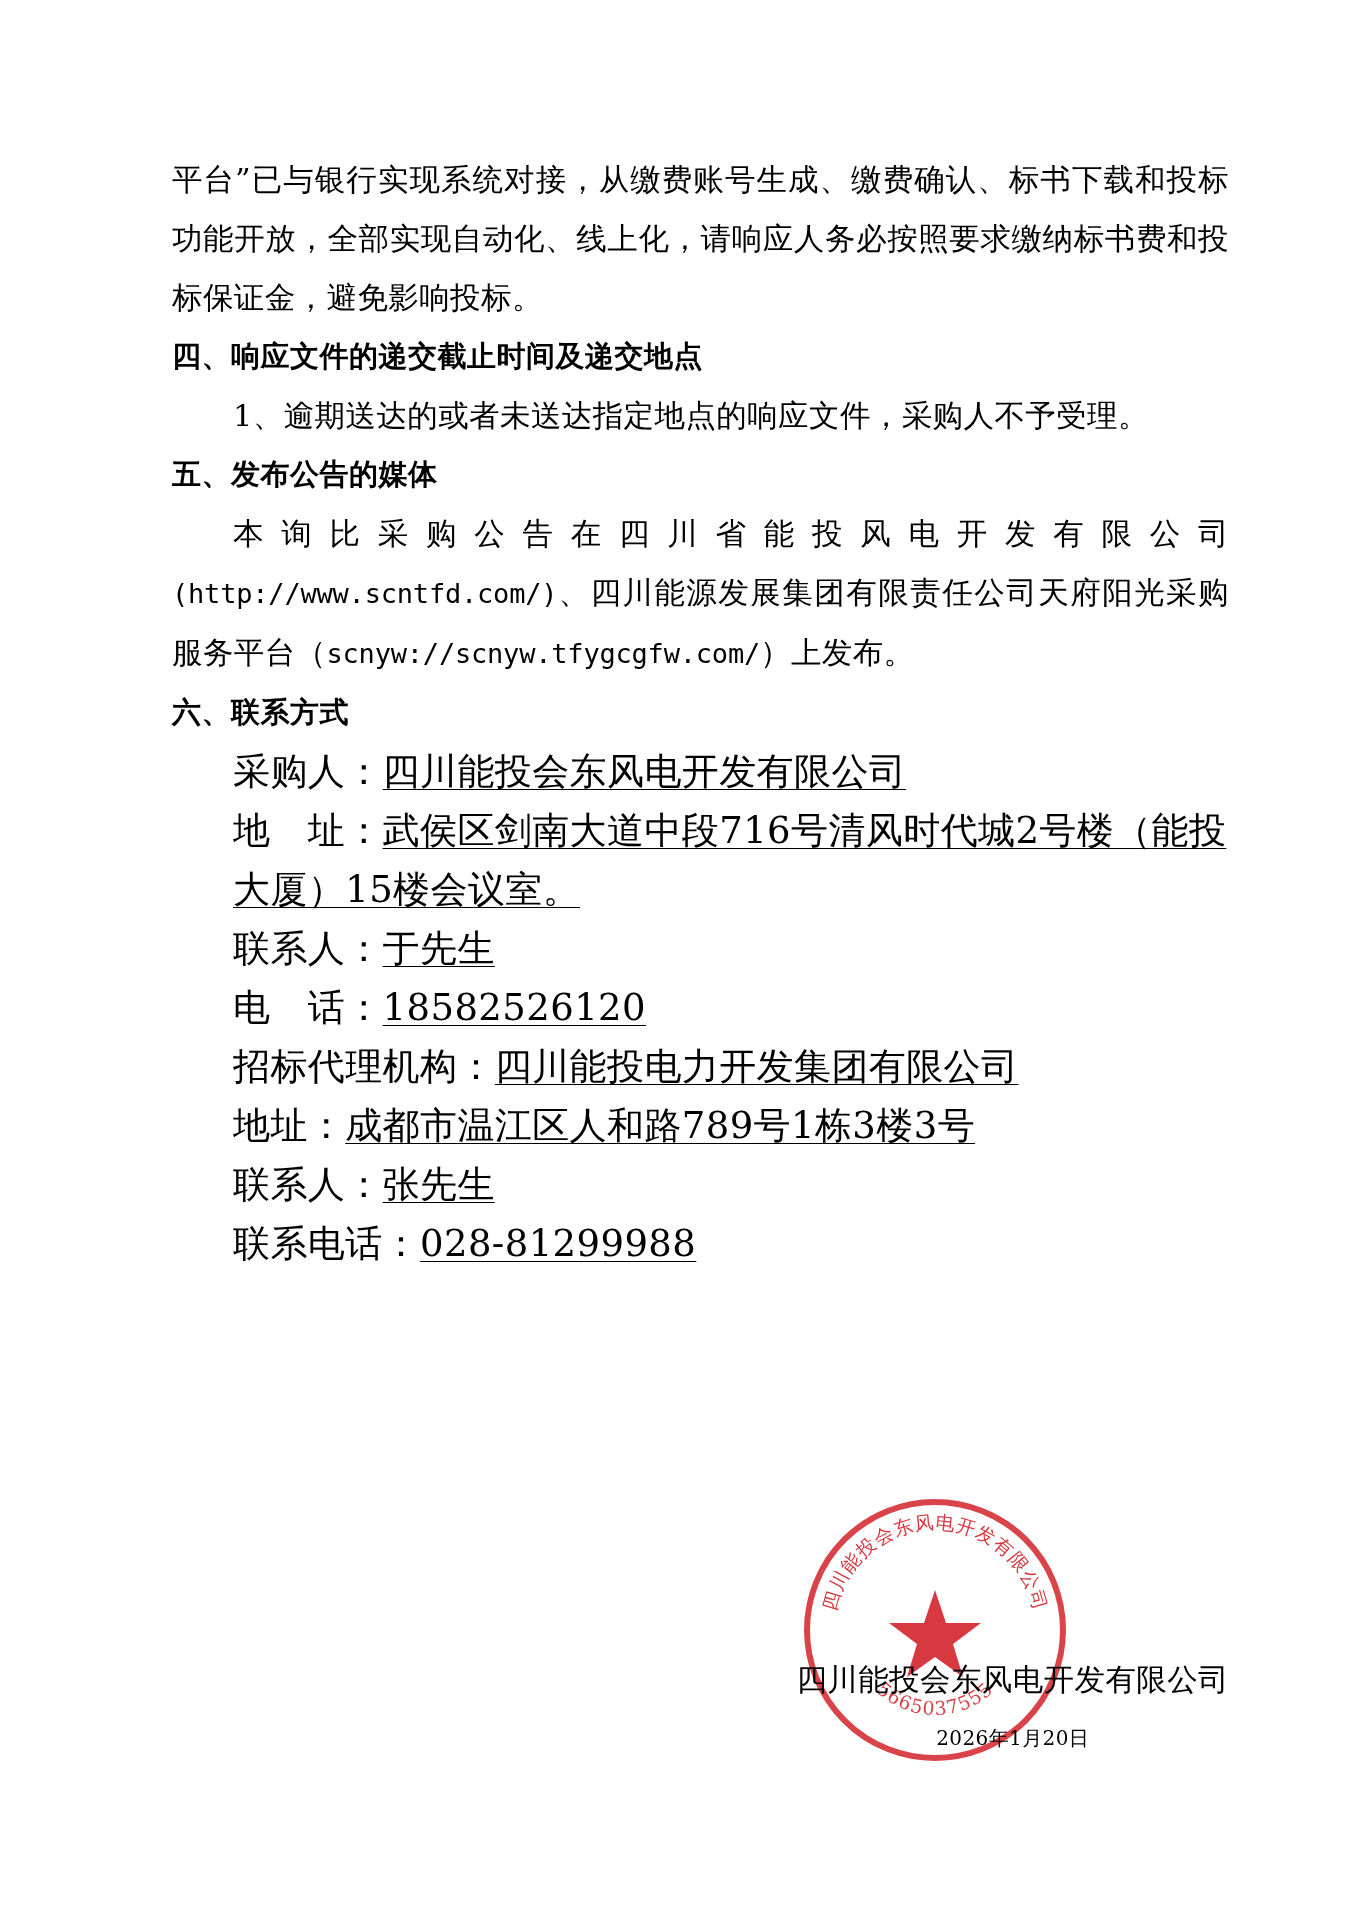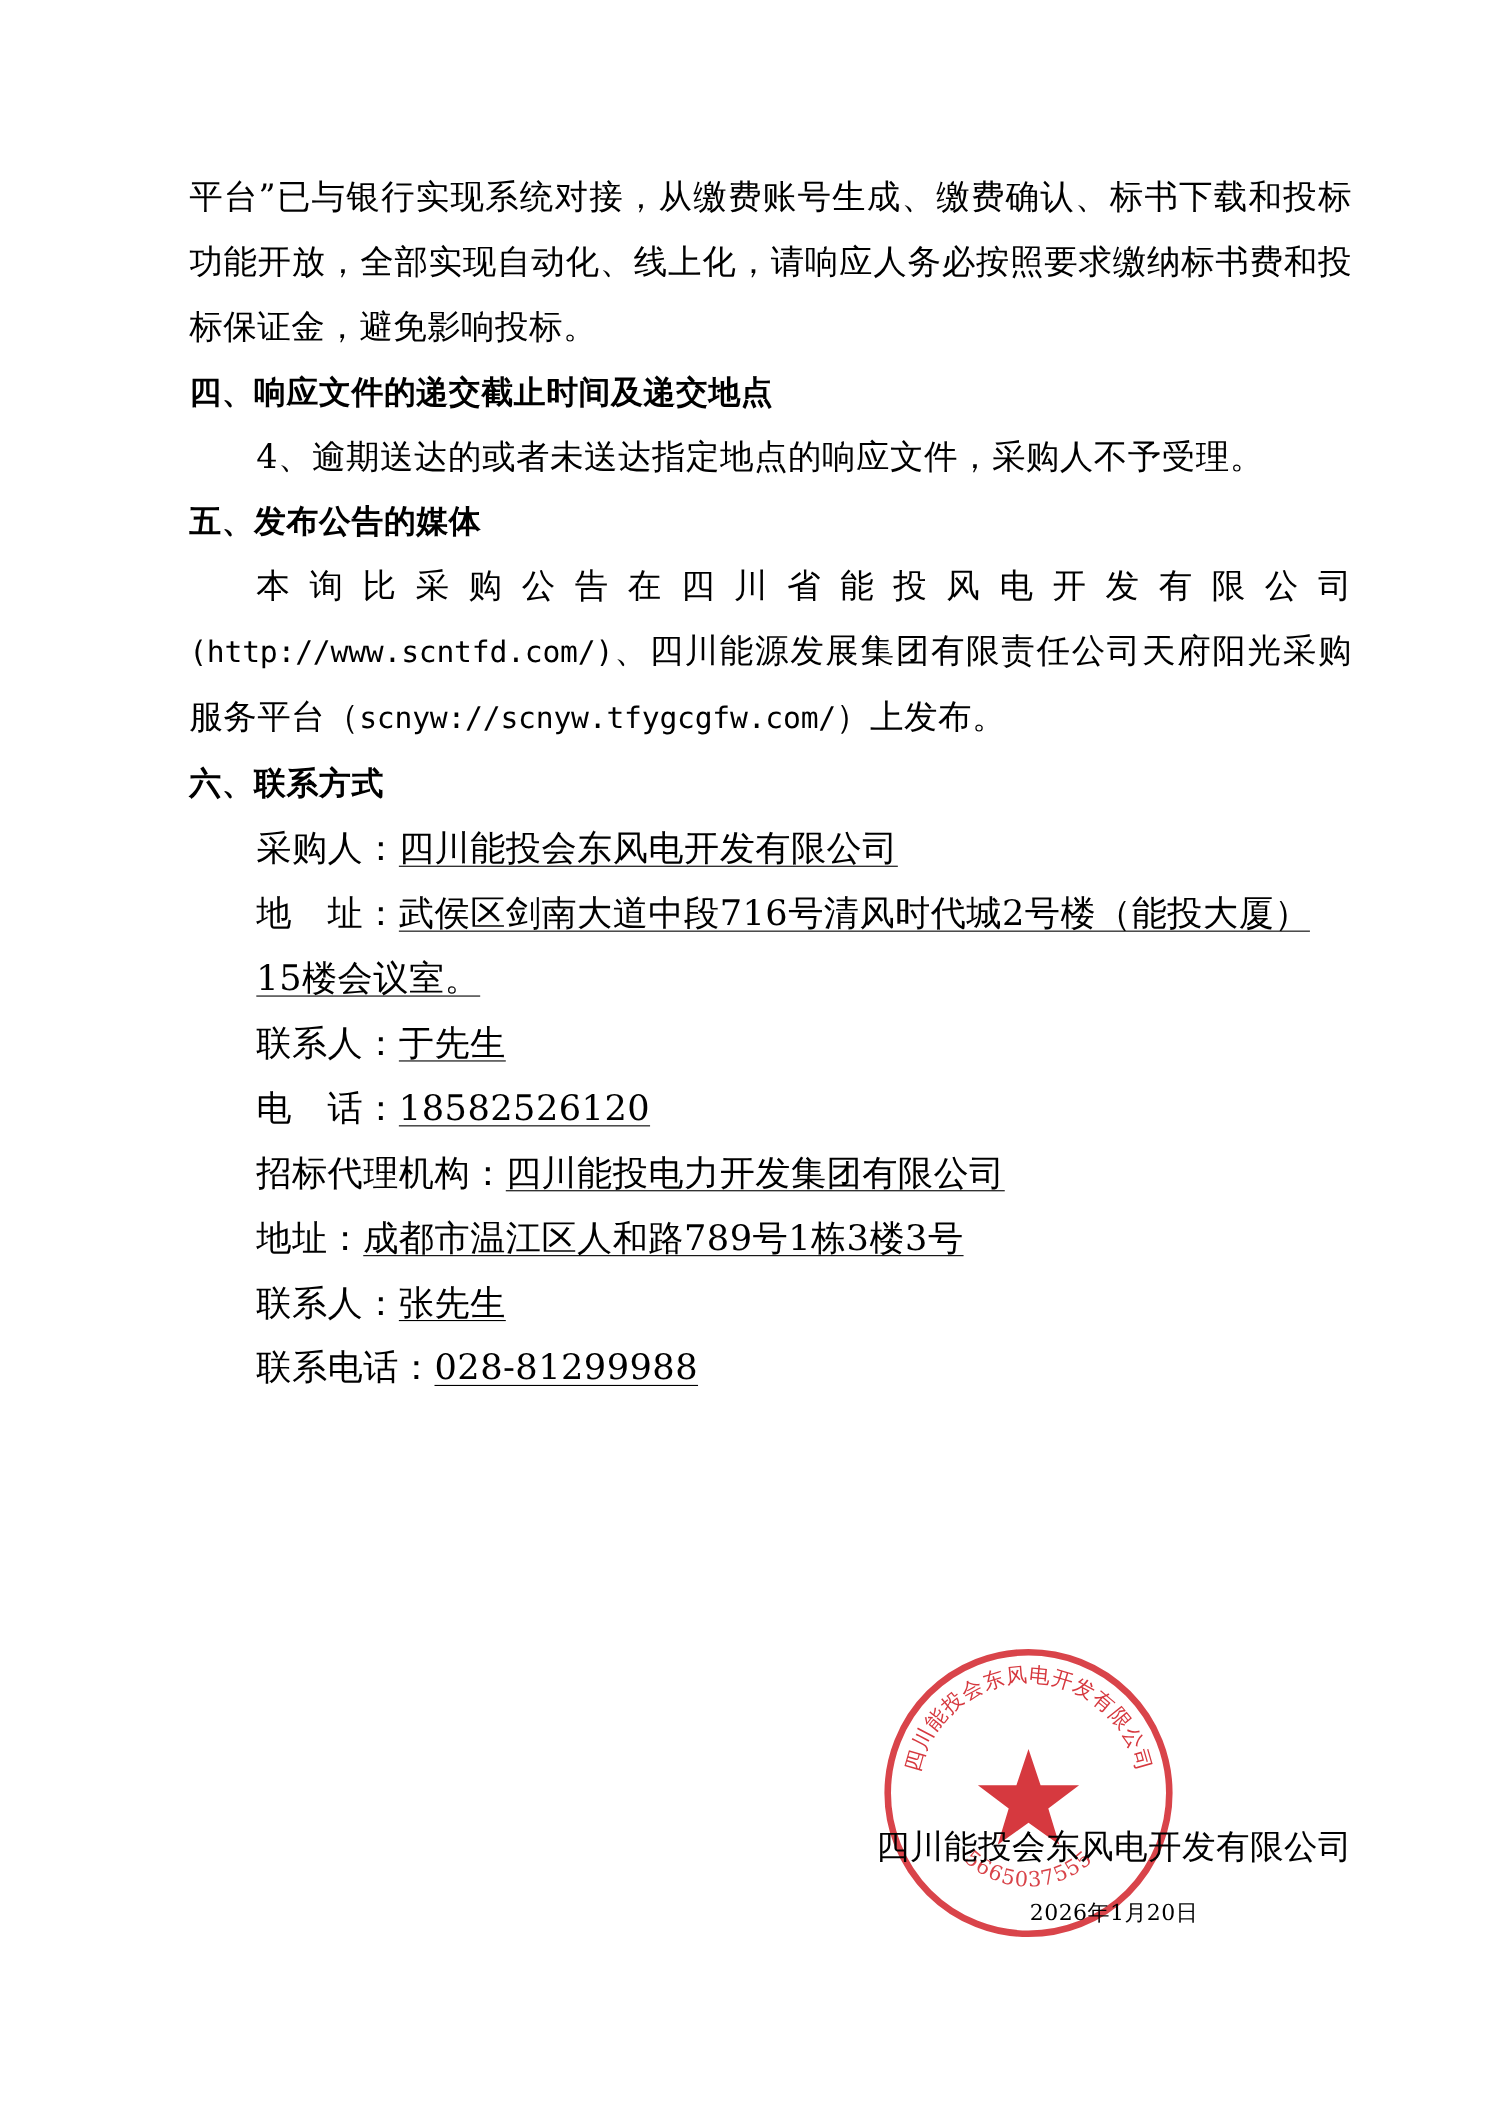--- a/index.html
+++ b/index.html
@@ -46,21 +46,21 @@
     text-decoration: underline;
     text-underline-offset: 5px;
     text-decoration-thickness: 1.2px;
   }
   .mono {
     font-family: "DejaVu Sans Mono", "Liberation Mono", monospace;
     font-size: 27px;
     letter-spacing: -0.2px;
   }
   .contact-line {
-    font-size: 32px;
+    font-size: 37px;
     line-height: 59px;
     margin: 0;
     padding-left: 61px;
     letter-spacing: 0.4px;
   }
   .contact-line .label {
     letter-spacing: 0.4px;
   }
   .sign-block {
     position: absolute;
@@ -98,21 +98,21 @@
 </head>
 <body>
 
 <div class="page">
 
   <p class="para">平台”已与银行实现系统对接，从缴费账号生成、缴费确认、标书下载和投标功能开放，全部实现自动化、线上化，请响应人务必按照要求缴纳标书费和投标保证金，避免影响投标。</p>
 
   <p class="heading">四、响应文件的递交截止时间及递交地点</p>
 
 
-  <p class="para indent">4、逾期送达的或者未送达指定地点的响应文件，采购人不予受理。</p>
+  <p class="para indent">1、逾期送达的或者未送达指定地点的响应文件，采购人不予受理。</p>
 
   <p class="heading">五、发布公告的媒体</p>
 
   <p class="para indent"><span>本询比采购公告在四川省能投风电开发有限公司</span><span class="mono">(http://www.scntfd.com/)</span><span>、四川能源发展集团有限责任公司天府阳光采购服务平台（</span><span class="mono">scnyw://scnyw.tfygcgfw.com/</span><span>）上发布。</span></p>
 
   <p class="heading">六、联系方式</p>
 
   <p class="contact-line"><span class="label">采购人：</span><span class="u">四川能投会东风电开发有限公司</span></p>
 
   <p class="contact-line"><span class="label">地　址：</span><span class="u">武侯区剑南大道中段716号清风时代城2号楼（能投大厦）15楼会议室。</span></p>

